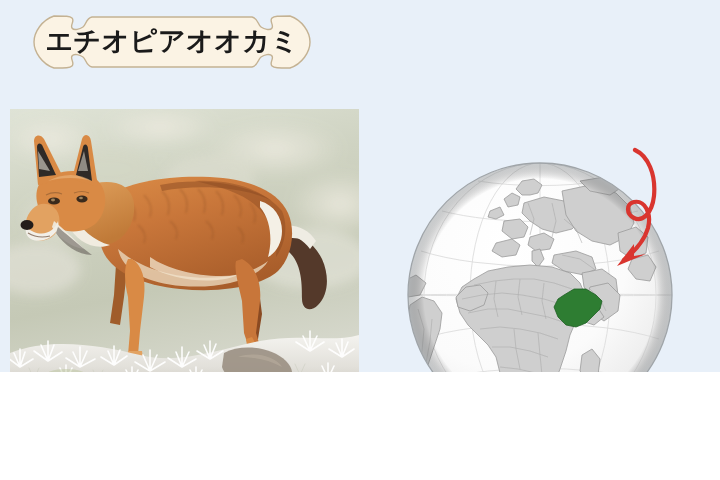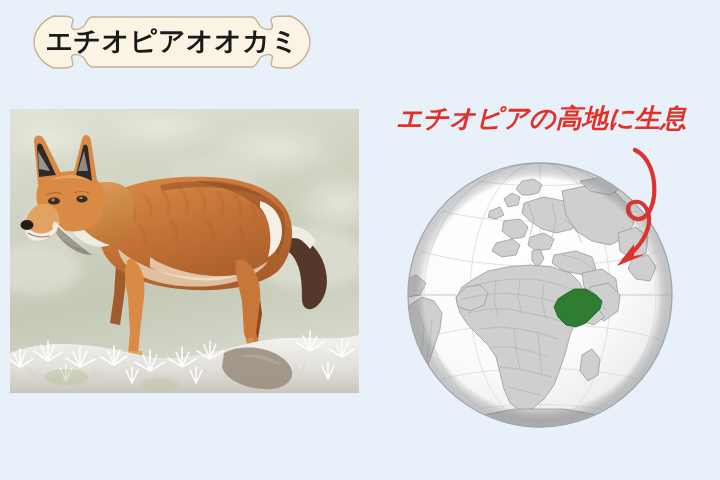--- a/index.html
+++ b/index.html
@@ -8,21 +8,21 @@
   }
   body {
     width: 720px;
     height: 480px;
     overflow: hidden;
     font-family: "Liberation Sans", sans-serif;
   }
   #stage {
     position: relative;
     width: 720px;
-    height: 480px;
+    height: 372px;
     background: #e8f0f9;
     overflow: hidden;
   }
 
   
   #title-badge {
     position: absolute;
     left: 26px;
     top: 12px;
     width: 292px;
@@ -331,21 +331,20 @@
           <path d="M156 276 l -5 -11 M156 276 l 5 -11"></path>
           <path d="M290 266 l -5 -11 M290 266 l 5 -11"></path>
         </g>
 
         <ellipse cx="56" cy="268" rx="22" ry="8" fill="#b9c49a" opacity="0.45"></ellipse>
         <ellipse cx="150" cy="276" rx="20" ry="7" fill="#bcc6a2" opacity="0.4"></ellipse>
       </g>
     </svg>
   </div>
 
-  <div id="annotation-text">エチオピアの高地に生息</div>
 
   <div id="globe">
     <svg viewBox="0 0 272 272" width="272" height="272">
       <defs>
         <clipPath id="sphereClip">
           <circle cx="136" cy="136" r="132"></circle>
         </clipPath>
         <radialGradient id="sphereShade" cx="0.38" cy="0.33" r="0.78">
           <stop offset="0%" stop-color="#ffffff"></stop>
           <stop offset="58%" stop-color="#fbfbfb"></stop>

